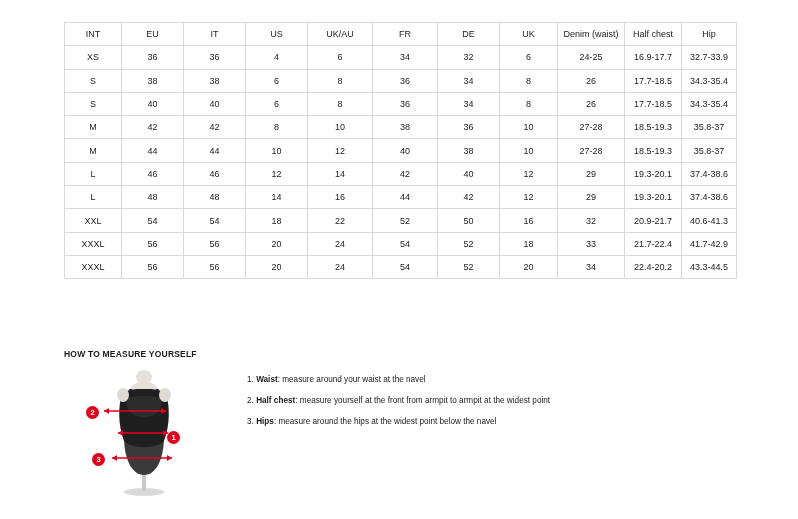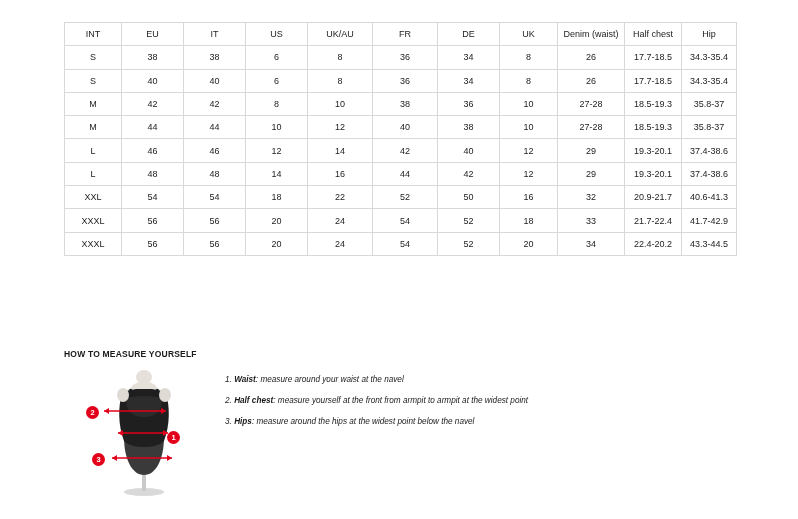--- a/index.html
+++ b/index.html
@@ -78,23 +78,22 @@
     align-items: flex-start;
   }
   #figure-area {
     position: relative;
     width: 125px;
     height: 140px;
     margin-left: 18px;
     flex: 0 0 125px;
   }
   #measure-list {
-    margin-left: 18px;
+    margin-left: 40px;
     padding-top: 16px;
-    font-style: italic;
   }
   .measure-item {
     font-size: 8.2px;
     color: #1a1a1a;
     margin-bottom: 11px;
     line-height: 1.2;
   }
   .measure-item b { font-weight: bold; }
 
   .badge {
@@ -143,20 +142,33 @@
           <th>FR</th>
           <th>DE</th>
           <th>UK</th>
           <th>Denim (waist)</th>
           <th>Half chest</th>
           <th>Hip</th>
         </tr>
       </thead>
       <tbody>
         <tr>
+          <td>XS</td>
+          <td>36</td>
+          <td>36</td>
+          <td>4</td>
+          <td>6</td>
+          <td>34</td>
+          <td>32</td>
+          <td>6</td>
+          <td>24-25</td>
+          <td>16.9-17.7</td>
+          <td>32.7-33.9</td>
+        </tr>
+        <tr>
           <td>S</td>
           <td>38</td>
           <td>38</td>
           <td>6</td>
           <td>8</td>
           <td>36</td>
           <td>34</td>
           <td>8</td>
           <td>26</td>
           <td>17.7-18.5</td>

